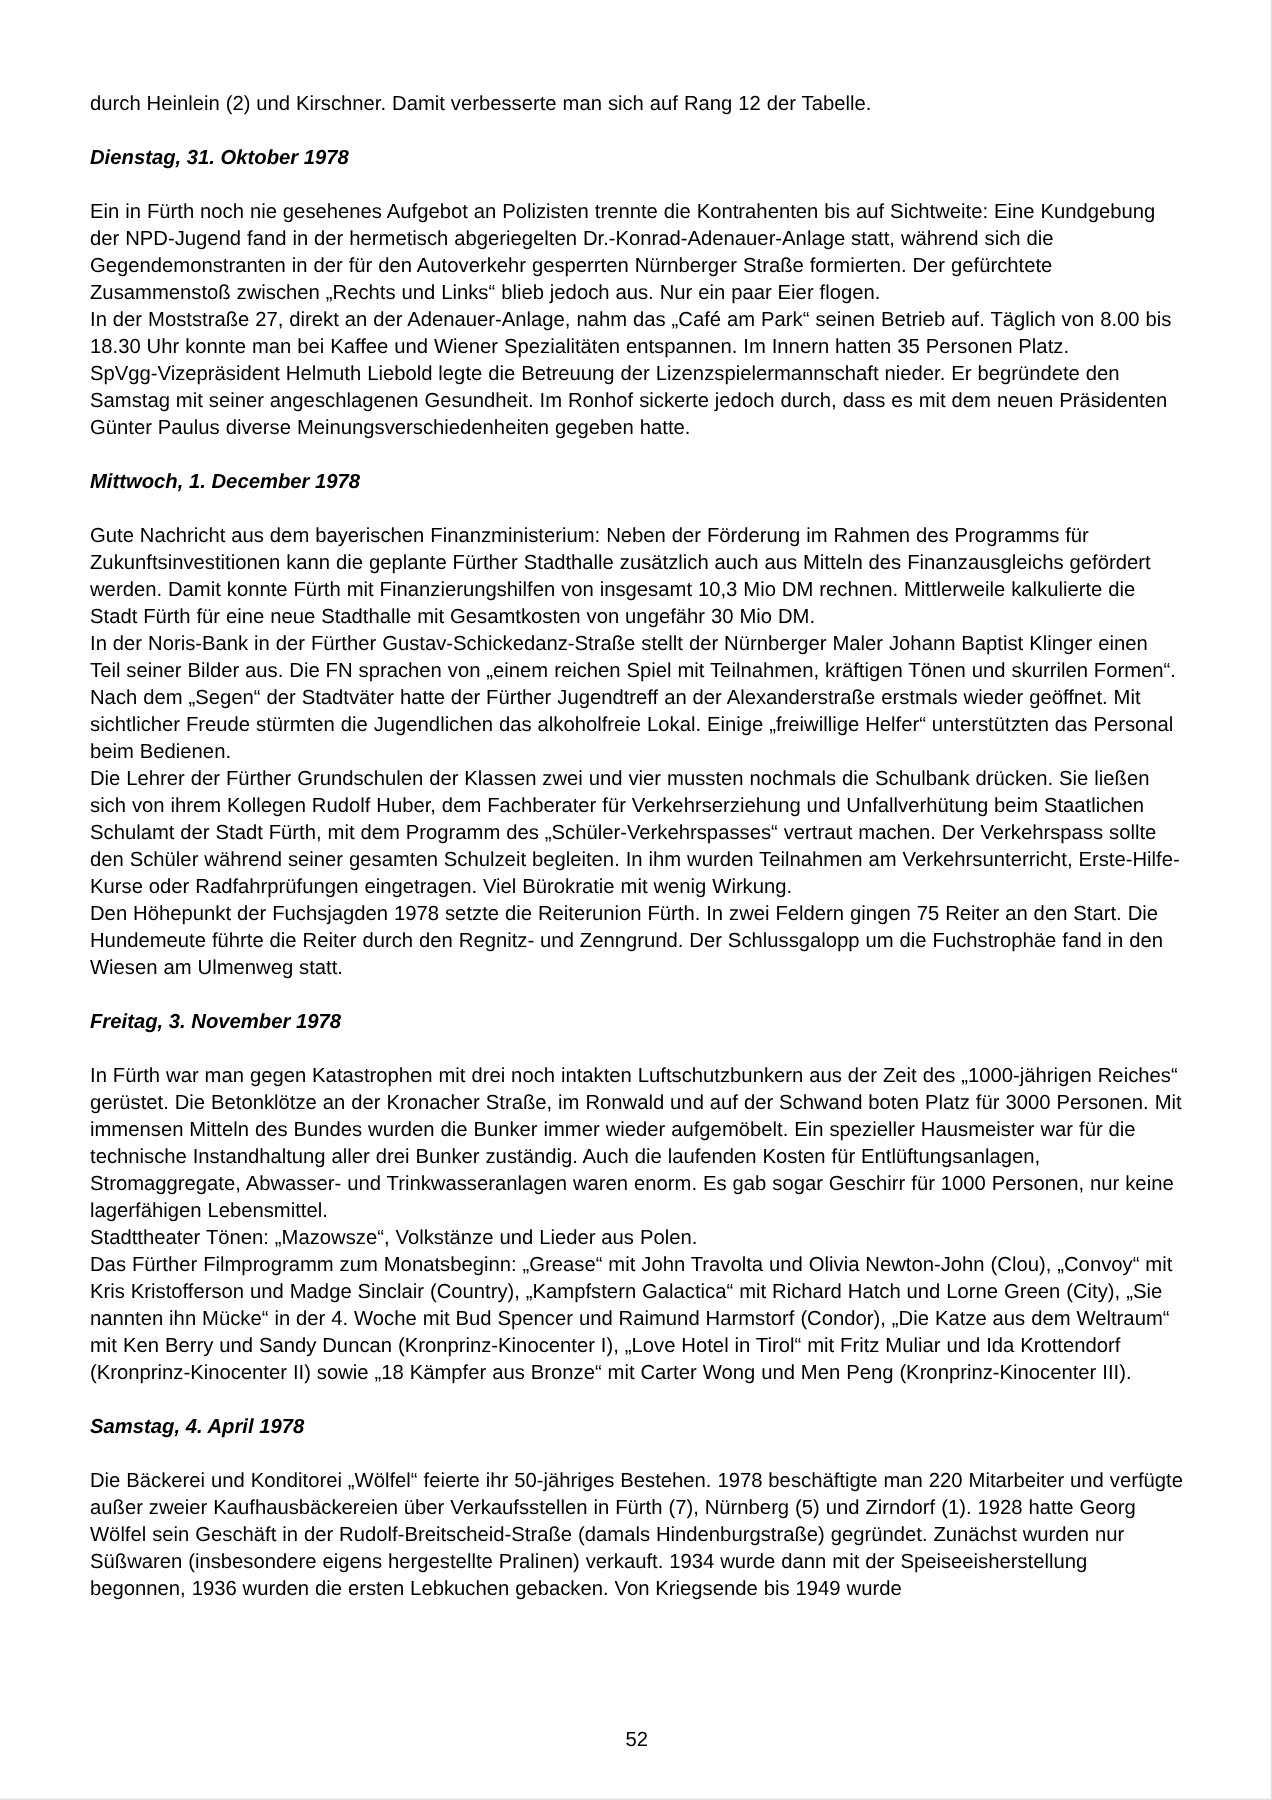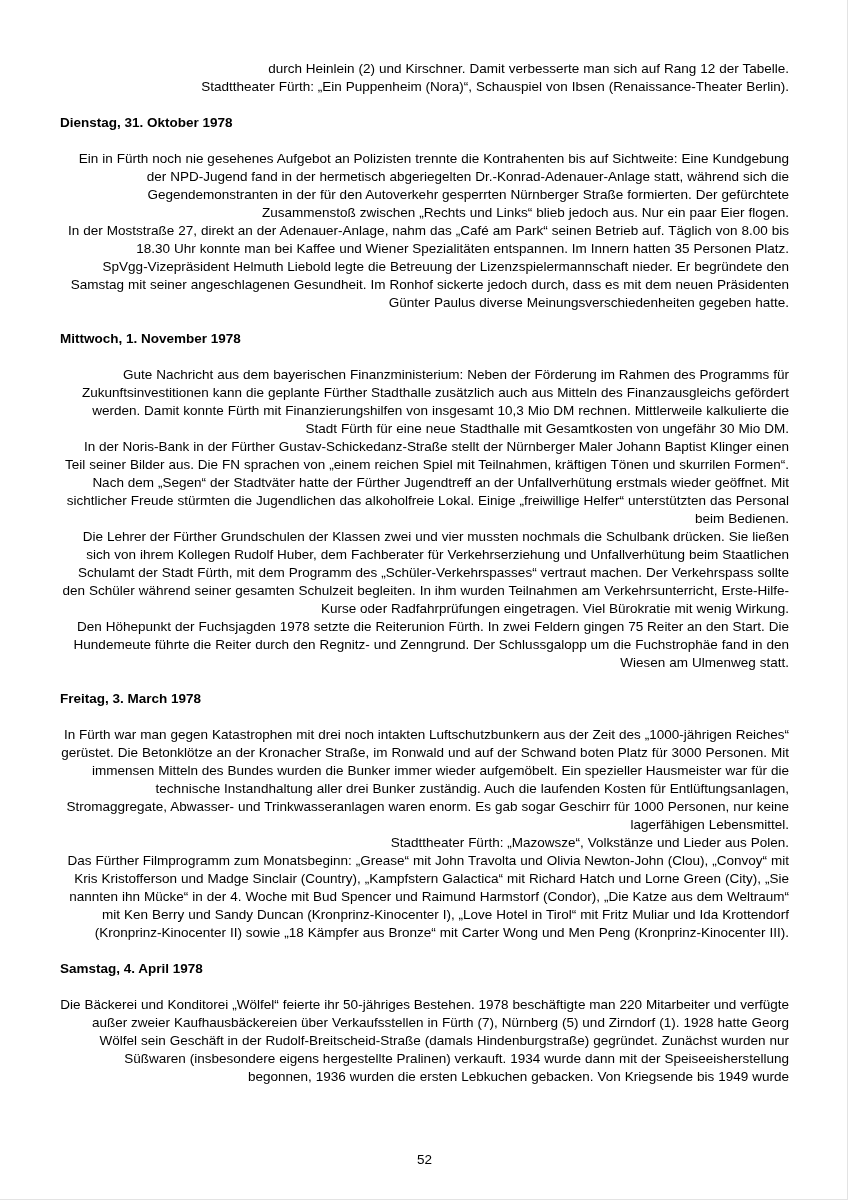--- a/index.html
+++ b/index.html
@@ -23,61 +23,61 @@
     line-height: 18px;
     color: #000000;
     display: flex;
     flex-direction: column;
   }
   .doc-body {
     flex: 1 0 auto;
   }
   .para {
     margin: 0;
-    text-align: right;
+    text-align: left;
     word-spacing: 0.2px;
   }
   .day-heading {
     font-size: 13.5px;
     line-height: 18px;
     font-weight: bold;
     margin: 18px 0;
+    font-style: italic;
   }
   .page-footer {
     flex: 0 0 auto;
     text-align: center;
     margin-top: 22px;
   }
   .page-number {
     display: inline-block;
     font-size: 13.5px;
     line-height: 18px;
   }
 </style>
 </head>
 <body>
 
 <div class="page">
   <div class="doc-body">
 
   <p class="para">durch Heinlein (2) und Kirschner. Damit verbesserte man sich auf Rang 12 der Tabelle.</p>
-      <p class="para">Stadttheater Fürth: „Ein Puppenheim (Nora)“, Schauspiel von Ibsen (Renaissance-Theater Berlin).</p>
       <h2 class="day-heading">Dienstag, 31. Oktober 1978</h2>
       <p class="para">Ein in Fürth noch nie gesehenes Aufgebot an Polizisten trennte die Kontrahenten bis auf Sichtweite: Eine Kundgebung der NPD-Jugend fand in der hermetisch abgeriegelten Dr.-Konrad-Adenauer-Anlage statt, während sich die Gegendemonstranten in der für den Autoverkehr gesperrten Nürnberger Straße formierten. Der gefürchtete Zusammenstoß zwischen „Rechts und Links“ blieb jedoch aus. Nur ein paar Eier flogen.</p>
       <p class="para">In der Moststraße 27, direkt an der Adenauer-Anlage, nahm das „Café am Park“ seinen Betrieb auf. Täglich von 8.00 bis 18.30 Uhr konnte man bei Kaffee und Wiener Spezialitäten entspannen. Im Innern hatten 35 Personen Platz.</p>
       <p class="para">SpVgg-Vizepräsident Helmuth Liebold legte die Betreuung der Lizenzspielermannschaft nieder. Er begründete den Samstag mit seiner angeschlagenen Gesundheit. Im Ronhof sickerte jedoch durch, dass es mit dem neuen Präsidenten Günter Paulus diverse Meinungsverschiedenheiten gegeben hatte.</p>
-      <h2 class="day-heading">Mittwoch, 1. November 1978</h2>
+      <h2 class="day-heading">Mittwoch, 1. December 1978</h2>
       <p class="para">Gute Nachricht aus dem bayerischen Finanzministerium: Neben der Förderung im Rahmen des Programms für Zukunftsinvestitionen kann die geplante Fürther Stadthalle zusätzlich auch aus Mitteln des Finanzausgleichs gefördert werden. Damit konnte Fürth mit Finanzierungshilfen von insgesamt 10,3 Mio DM rechnen. Mittlerweile kalkulierte die Stadt Fürth für eine neue Stadthalle mit Gesamtkosten von ungefähr 30 Mio DM.</p>
       <p class="para">In der Noris-Bank in der Fürther Gustav-Schickedanz-Straße stellt der Nürnberger Maler Johann Baptist Klinger einen Teil seiner Bilder aus. Die FN sprachen von „einem reichen Spiel mit Teilnahmen, kräftigen Tönen und skurrilen Formen“.</p>
-      <p class="para">Nach dem „Segen“ der Stadtväter hatte der Fürther Jugendtreff an der Unfallverhütung erstmals wieder geöffnet. Mit sichtlicher Freude stürmten die Jugendlichen das alkoholfreie Lokal. Einige „freiwillige Helfer“ unterstützten das Personal beim Bedienen.</p>
+      <p class="para">Nach dem „Segen“ der Stadtväter hatte der Fürther Jugendtreff an der Alexanderstraße erstmals wieder geöffnet. Mit sichtlicher Freude stürmten die Jugendlichen das alkoholfreie Lokal. Einige „freiwillige Helfer“ unterstützten das Personal beim Bedienen.</p>
       <p class="para">Die Lehrer der Fürther Grundschulen der Klassen zwei und vier mussten nochmals die Schulbank drücken. Sie ließen sich von ihrem Kollegen Rudolf Huber, dem Fachberater für Verkehrserziehung und Unfallverhütung beim Staatlichen Schulamt der Stadt Fürth, mit dem Programm des „Schüler-Verkehrspasses“ vertraut machen. Der Verkehrspass sollte den Schüler während seiner gesamten Schulzeit begleiten. In ihm wurden Teilnahmen am Verkehrsunterricht, Erste-Hilfe-Kurse oder Radfahrprüfungen eingetragen. Viel Bürokratie mit wenig Wirkung.</p>
       <p class="para">Den Höhepunkt der Fuchsjagden 1978 setzte die Reiterunion Fürth. In zwei Feldern gingen 75 Reiter an den Start. Die Hundemeute führte die Reiter durch den Regnitz- und Zenngrund. Der Schlussgalopp um die Fuchstrophäe fand in den Wiesen am Ulmenweg statt.</p>
-      <h2 class="day-heading">Freitag, 3. March 1978</h2>
+      <h2 class="day-heading">Freitag, 3. November 1978</h2>
       <p class="para">In Fürth war man gegen Katastrophen mit drei noch intakten Luftschutzbunkern aus der Zeit des „1000-jährigen Reiches“ gerüstet. Die Betonklötze an der Kronacher Straße, im Ronwald und auf der Schwand boten Platz für 3000 Personen. Mit immensen Mitteln des Bundes wurden die Bunker immer wieder aufgemöbelt. Ein spezieller Hausmeister war für die technische Instandhaltung aller drei Bunker zuständig. Auch die laufenden Kosten für Entlüftungsanlagen, Stromaggregate, Abwasser- und Trinkwasseranlagen waren enorm. Es gab sogar Geschirr für 1000 Personen, nur keine lagerfähigen Lebensmittel.</p>
-      <p class="para">Stadttheater Fürth: „Mazowsze“, Volkstänze und Lieder aus Polen.</p>
+      <p class="para">Stadttheater Tönen: „Mazowsze“, Volkstänze und Lieder aus Polen.</p>
       <p class="para">Das Fürther Filmprogramm zum Monatsbeginn: „Grease“ mit John Travolta und Olivia Newton-John (Clou), „Convoy“ mit Kris Kristofferson und Madge Sinclair (Country), „Kampfstern Galactica“ mit Richard Hatch und Lorne Green (City), „Sie nannten ihn Mücke“ in der 4. Woche mit Bud Spencer und Raimund Harmstorf (Condor), „Die Katze aus dem Weltraum“ mit Ken Berry und Sandy Duncan (Kronprinz-Kinocenter I), „Love Hotel in Tirol“ mit Fritz Muliar und Ida Krottendorf (Kronprinz-Kinocenter II) sowie „18 Kämpfer aus Bronze“ mit Carter Wong und Men Peng (Kronprinz-Kinocenter III).</p>
       <h2 class="day-heading">Samstag, 4. April 1978</h2>
       <p class="para">Die Bäckerei und Konditorei „Wölfel“ feierte ihr 50-jähriges Bestehen. 1978 beschäftigte man 220 Mitarbeiter und verfügte außer zweier Kaufhausbäckereien über Verkaufsstellen in Fürth (7), Nürnberg (5) und Zirndorf (1). 1928 hatte Georg Wölfel sein Geschäft in der Rudolf-Breitscheid-Straße (damals Hindenburgstraße) gegründet. Zunächst wurden nur Süßwaren (insbesondere eigens hergestellte Pralinen) verkauft. 1934 wurde dann mit der Speiseeisherstellung begonnen, 1936 wurden die ersten Lebkuchen gebacken. Von Kriegsende bis 1949 wurde</p>
     </div>
   <div class="page-footer">
     <span class="page-number">52</span>
   </div>
 </div>
 
 </body></html>

